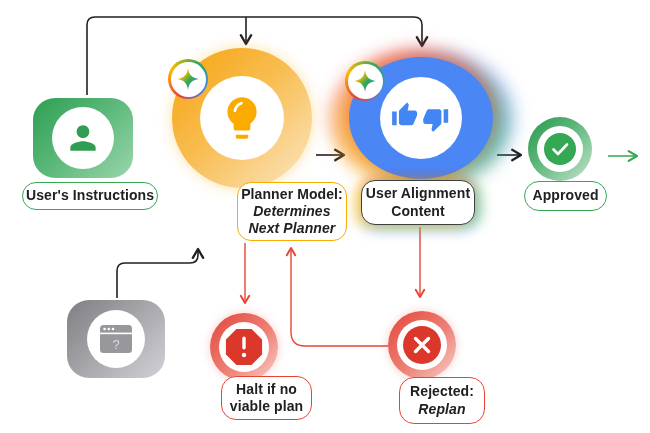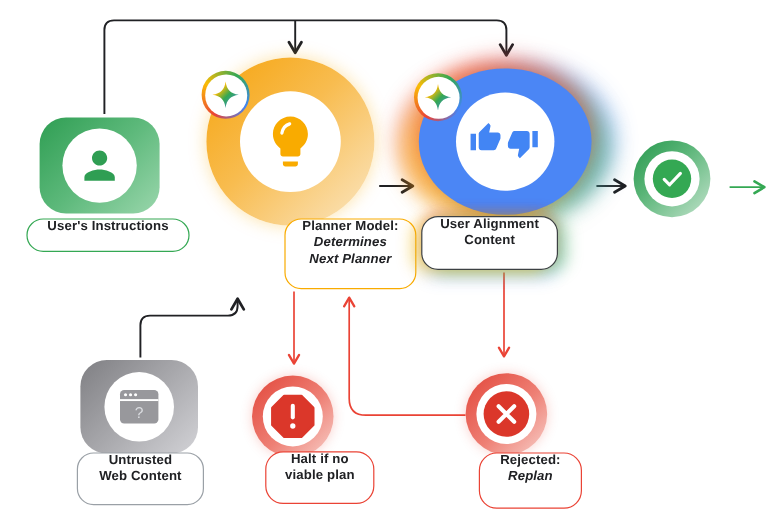--- a/index.html
+++ b/index.html
@@ -1,21 +1,21 @@
 <!DOCTYPE html>
 <html><head>
 <meta charset="utf-8">
 <style>
   html,body{margin:0;padding:0;background:#fff;}
   .canvas{position:relative;width:650px;height:433px;background:#ffffff;overflow:hidden;
           font-family:"Liberation Sans",sans-serif;color:#202124;}
   
   .pill{position:absolute;background:#fff;border:1.6px solid #34A853;border-radius:15px;
-        display:flex;flex-direction:column;align-items:center;justify-content:flex-start;
-        font-weight:bold;font-size:11px;line-height:1.22;text-align:center;color:#202124;
+        display:flex;flex-direction:column;align-items:center;justify-content:center;
+        font-weight:bold;font-size:14px;line-height:1.22;text-align:center;color:#202124;
         letter-spacing:.1px;z-index:6;}
   .pill .sub{font-style:italic;font-weight:bold;}
   .b-orange{border-color:#F9AB00;border-radius:14px;}
   .b-gray{border-color:#9AA0A6;border-radius:14px;}
   .b-dark{border-color:#3C4043;border-radius:14px;
           box-shadow:-8px 2px 12px rgba(251,188,4,.45),8px 2px 12px rgba(52,168,83,.40),
                      0 -5px 10px rgba(234,67,53,.30),0 8px 12px rgba(66,133,244,.25);}
   .b-red{border-color:#EA4335;border-radius:15px;margin-left:20px;}
   
   .sq{position:absolute;border-radius:22px;z-index:3;}
@@ -127,47 +127,46 @@
           <stop offset="0%" stop-color="#EA4335"></stop>
               <stop offset="28%" stop-color="#FBBC04"></stop>
           <stop offset="55%" stop-color="#34A853"></stop>
               <stop offset="100%" stop-color="#4285F4"></stop>
         </linearGradient>
           </defs>
         <path fill="url(#g2)" d="M12 1 C13 8 16 11 23 12 C16 13 13 16 12 23 C11 16 8 13 1 12 C8 11 11 8 12 1 Z"></path>
       </svg>
     </div>
   </div>
-  <div class="pill b-dark" style="left:351px;top:180px;width:112px;height:43px;">
+  <div class="pill b-dark" style="left:361px;top:180px;width:112px;height:43px;">
     <span>User Alignment</span>
     <span>Content</span>
   </div>
 
   <div class="ring ring-green" style="left:528px;top:117px;width:64px;height:64px;"></div>
   <div class="iconwrap" style="left:537px;top:126px;width:46px;height:46px;">
     <svg width="34" height="34" viewBox="0 0 34 34">
       <circle cx="17" cy="17" r="16" fill="#34A853"></circle>
       <path d="M10.5 17.5 L15 22 L24 12.5" fill="none" stroke="#ffffff" stroke-width="2.6" stroke-linecap="round" stroke-linejoin="round"></path>
     </svg>
+  </div>
+  <div class="pill" style="left:524px;top:181px;width:81px;height:28px;">
+    <span>Approved</span>
   </div>
 
   <div class="sq sq-gray" style="left:67px;top:300px;width:98px;height:78px;"></div>
   <div class="iconwrap" style="left:87px;top:310px;width:58px;height:58px;">
     <svg width="34" height="30" viewBox="0 0 34 30">
       <rect x="1" y="1" width="32" height="28" rx="3.5" fill="#98989C"></rect>
       <rect x="1" y="8.6" width="32" height="1.6" fill="#ffffff"></rect>
       <circle cx="5.6" cy="5" r="1.3" fill="#ffffff"></circle>
       <circle cx="9.8" cy="5" r="1.3" fill="#ffffff"></circle>
       <circle cx="14" cy="5" r="1.3" fill="#ffffff"></circle>
       <text x="17" y="24.5" text-anchor="middle" font-size="13" fill="#DADCE0" font-family="Liberation Sans, sans-serif">?</text>
     </svg>
-  </div>
-  <div class="pill b-gray" style="left:64px;top:377px;width:104px;height:42px;">
-    <span>Untrusted</span>
-    <span>Web Content</span>
   </div>
 
   <div class="ring ring-red" style="left:210px;top:313px;width:68px;height:68px;"></div>
   <div class="iconwrap" style="left:219px;top:322px;width:50px;height:50px;">
     <svg width="40" height="40" viewBox="0 0 40 40">
       <polygon points="37.1,27.1 27.1,37.1 12.9,37.1 2.9,27.1 2.9,12.9 12.9,2.9 27.1,2.9 37.1,12.9" fill="#DB372A" stroke="#DB372A" stroke-width="2" stroke-linejoin="round"></polygon>
       <rect x="18.3" y="9.5" width="3.4" height="13" rx="1.7" fill="#ffffff"></rect>
       <circle cx="20" cy="28" r="2.2" fill="#ffffff"></circle>
     </svg>
   </div>

